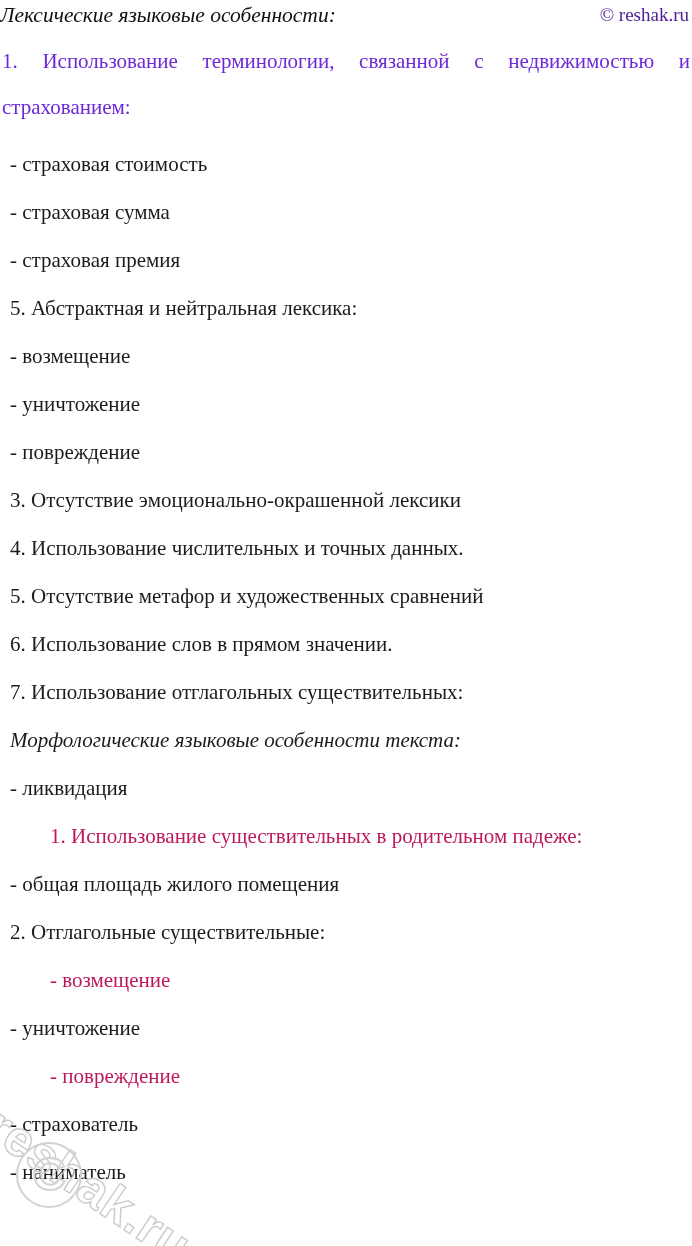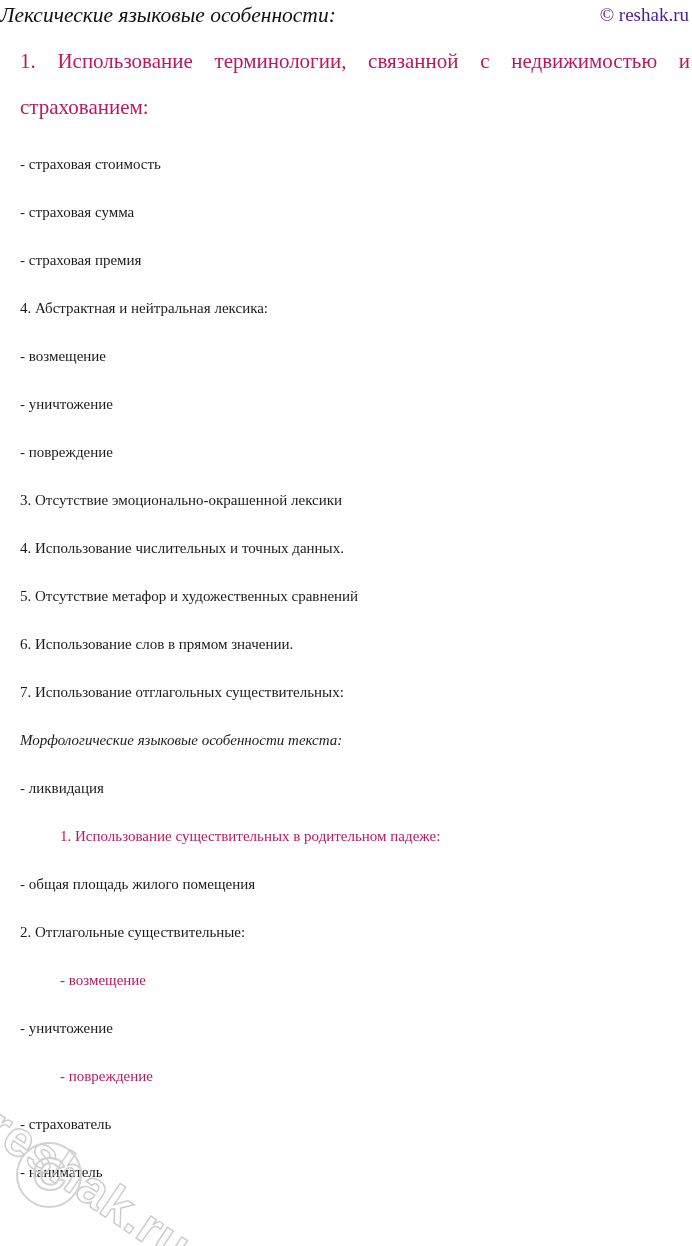--- a/index.html
+++ b/index.html
@@ -48,40 +48,40 @@
 
   
   .body-block {
     position: absolute;
     left: 0;
     top: 38px;
     width: 692px;
   }
   .line {
     position: relative;
-    font-size: 15px;
+    font-size: 21px;
     line-height: 48px;
     height: 48px;
-    padding-left: 20px;
+    padding-left: 10px;
     color: #1b1b1b;
     white-space: nowrap;
   }
   .line.italic { font-style: italic; }
   .line.faded { color: #be185d; margin-left: 40px; }
 
   
   .para {
     position: relative;
     font-size: 21px;
     line-height: 46px;
-    padding-left: 20px;
+    padding-left: 2px;
     padding-right: 2px;
     text-align: justify;
     text-align-last: left;
-    color: #be185d;
+    color: #6d28d9;
     word-spacing: 0px;
   }
   .para .j1 {
     display: block;
     text-align: justify;
     text-align-last: justify;
     white-space: normal;
   }
   .para .j2 {
     display: block;
@@ -157,21 +157,21 @@
       <span class="j1">1. Использование терминологии, связанной с недвижимостью и</span>
       <span class="j2">страхованием:</span>
     </div>
 
     <div class="gap-sm"></div>
 
     <div class="line">- страховая стоимость</div>
     <div class="line">- страховая сумма</div>
     <div class="line">- страховая премия</div>
 
-    <div class="line">4. Абстрактная и нейтральная лексика:</div>
+    <div class="line">5. Абстрактная и нейтральная лексика:</div>
     <div class="line">- возмещение</div>
     <div class="line">- уничтожение</div>
     <div class="line">- повреждение</div>
 
     <div class="line">3. Отсутствие эмоционально-окрашенной лексики</div>
     <div class="line">4. Использование числительных и точных данных.</div>
     <div class="line">5. Отсутствие метафор и художественных сравнений</div>
     <div class="line">6. Использование слов в прямом значении.</div>
 
     <div class="line">7. Использование отглагольных существительных:</div>

